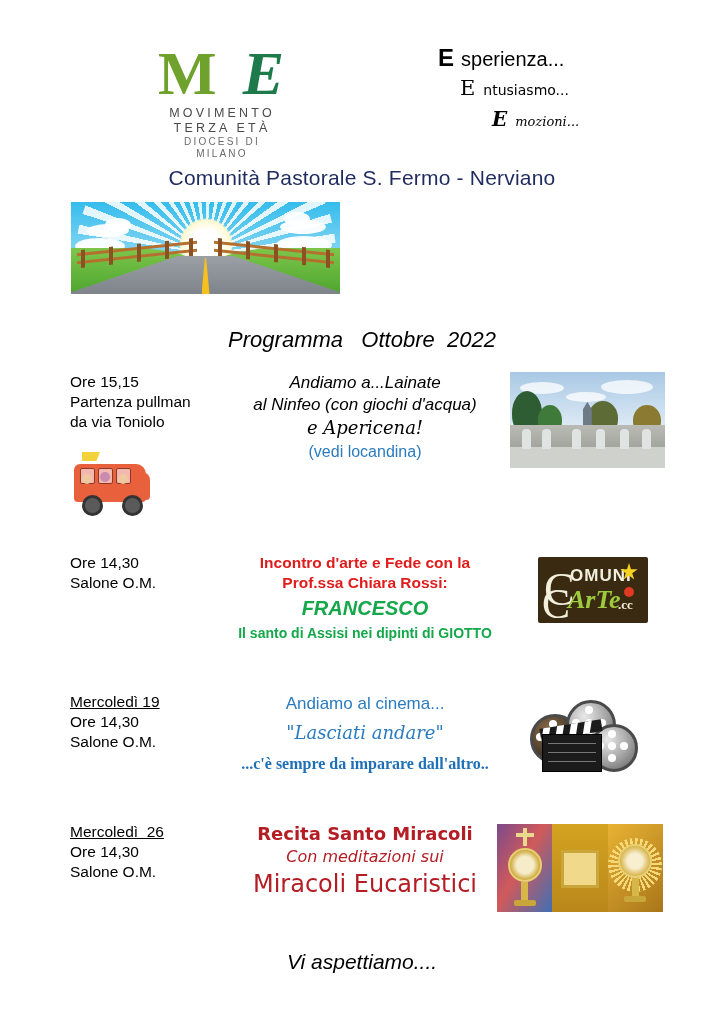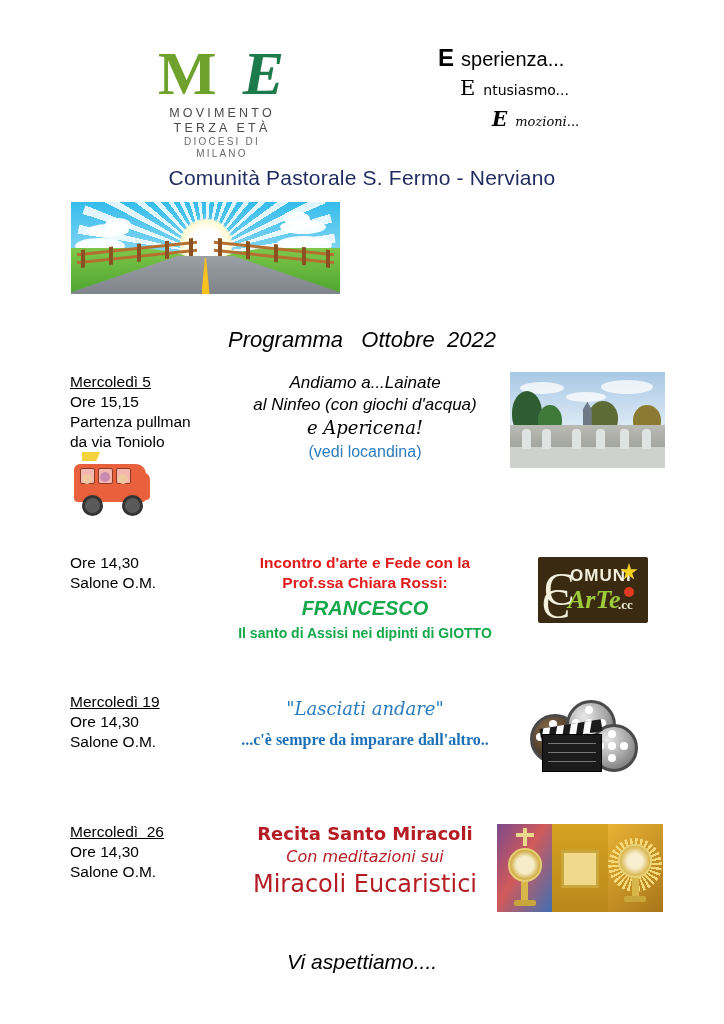--- a/index.html
+++ b/index.html
@@ -377,21 +377,20 @@
     </div>
     <div class="road"></div>
     <div class="road-line"></div>
   </div>
 
 
   <div class="program-header">Programma   Ottobre  2022</div>
 
   <div class="event ev1">
     <div class="ev-left">
-      <div class="ev-day">Mercoledì 5</div>
       <div>Ore 15,15</div>
       <div>Partenza pullman</div>
       <div>da via Toniolo</div>
     </div>
 
     <div class="bus">
       <div class="bus-flag"></div>
       <div class="bus-body"></div>
       <div class="bus-front"></div>
       <div class="bus-win" style="left:10px;"></div>
@@ -457,20 +456,21 @@
   </div>
 
   <div class="event ev3">
     <div class="ev-left">
       <div class="ev-day">Mercoledì 19</div>
       <div>Ore 14,30</div>
       <div>Salone O.M.</div>
     </div>
 
     <div class="ev-center">
+      <div class="e3-blue">Andiamo al cinema...</div>
       <div class="e3-script">"Lasciati andare"</div>
       <div class="e3-bold">...c'è sempre da imparare dall'altro..</div>
     </div>
 
     <div class="ev-img cinema">
       <div class="reel reel-dark" style="left:2px; top:16px; width:44px; height:44px;">
         <div class="reel-hole" style="left:16px; top:16px; width:8px; height:8px;"></div>
         <div class="reel-hole" style="left:16px; top:3px; width:8px; height:8px;"></div>
         <div class="reel-hole" style="left:16px; top:29px; width:8px; height:8px;"></div>
         <div class="reel-hole" style="left:3px; top:16px; width:8px; height:8px;"></div>

